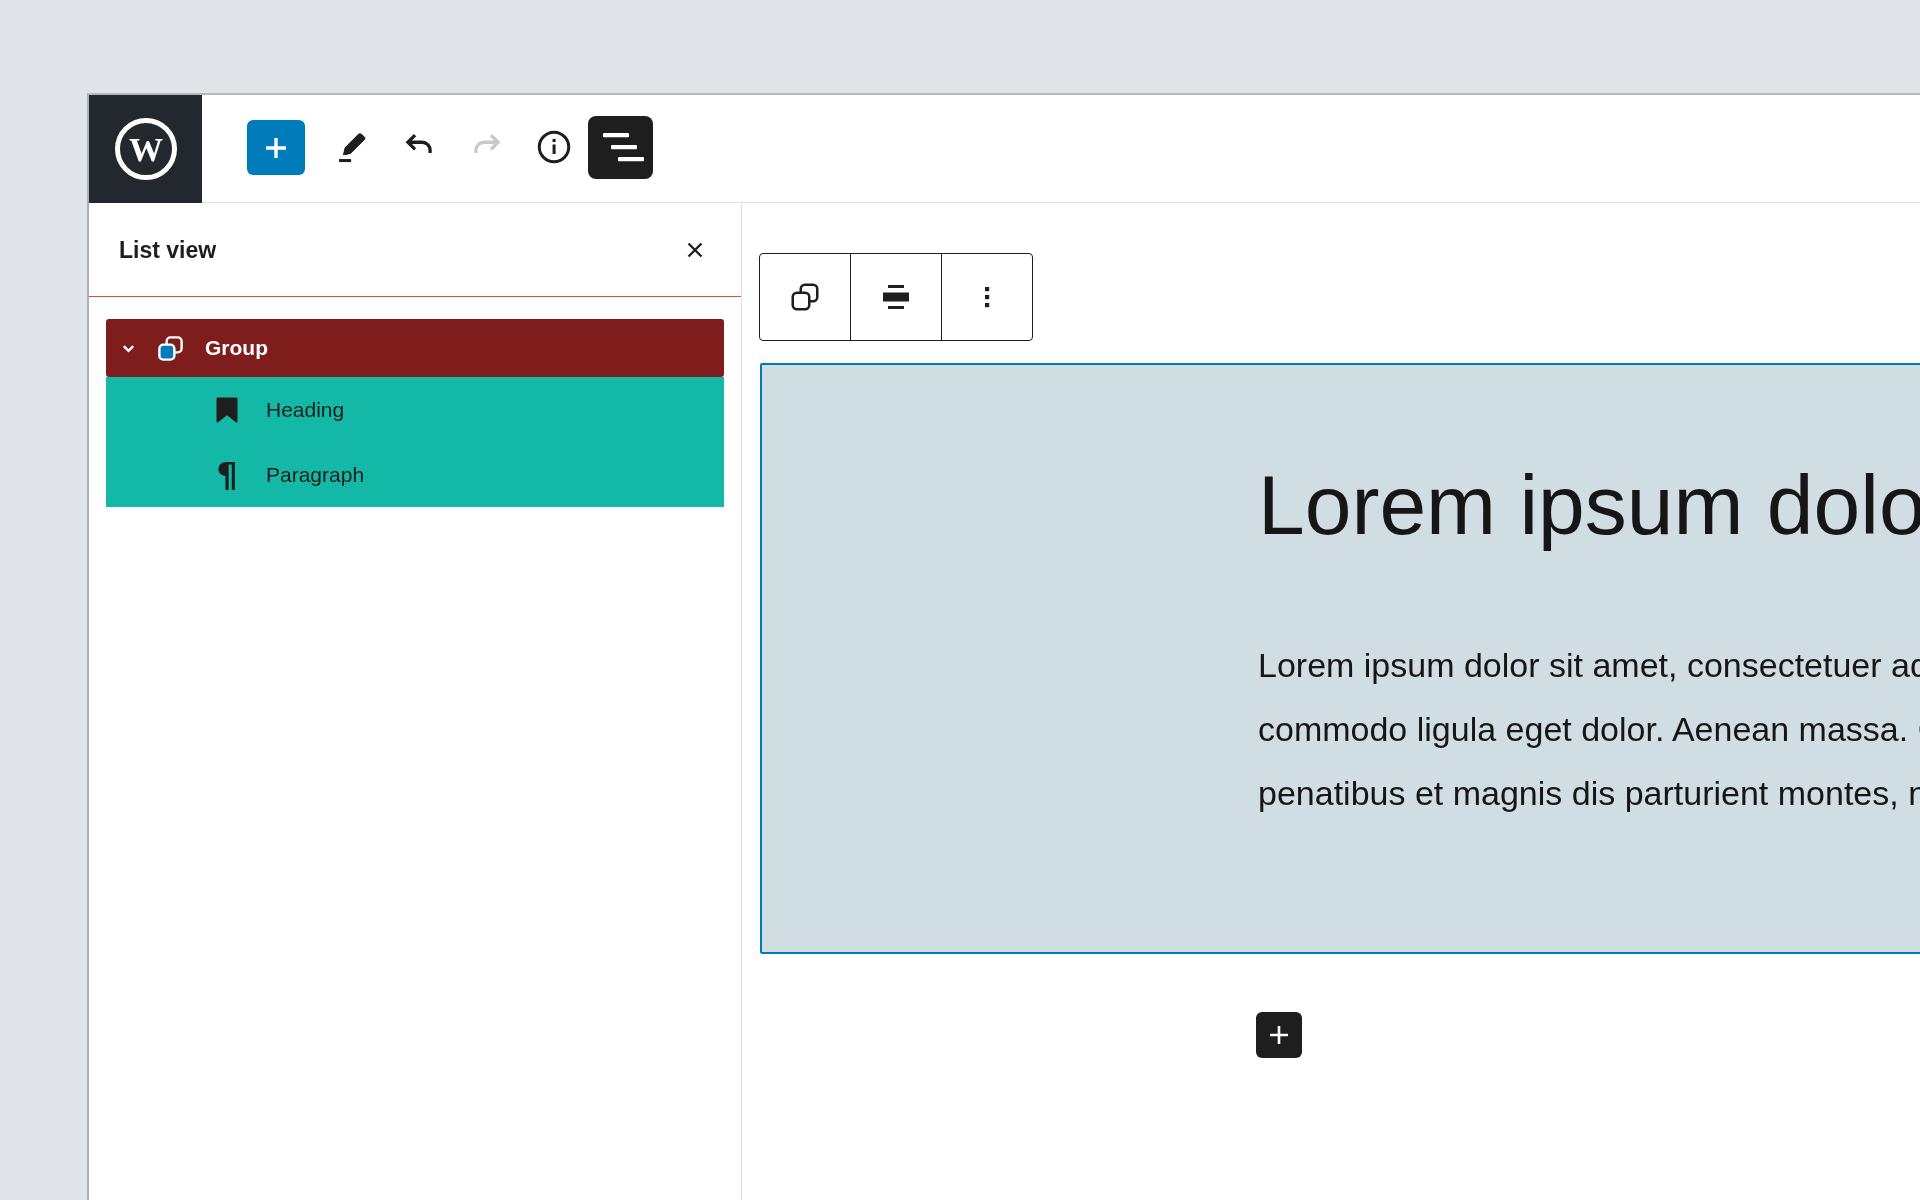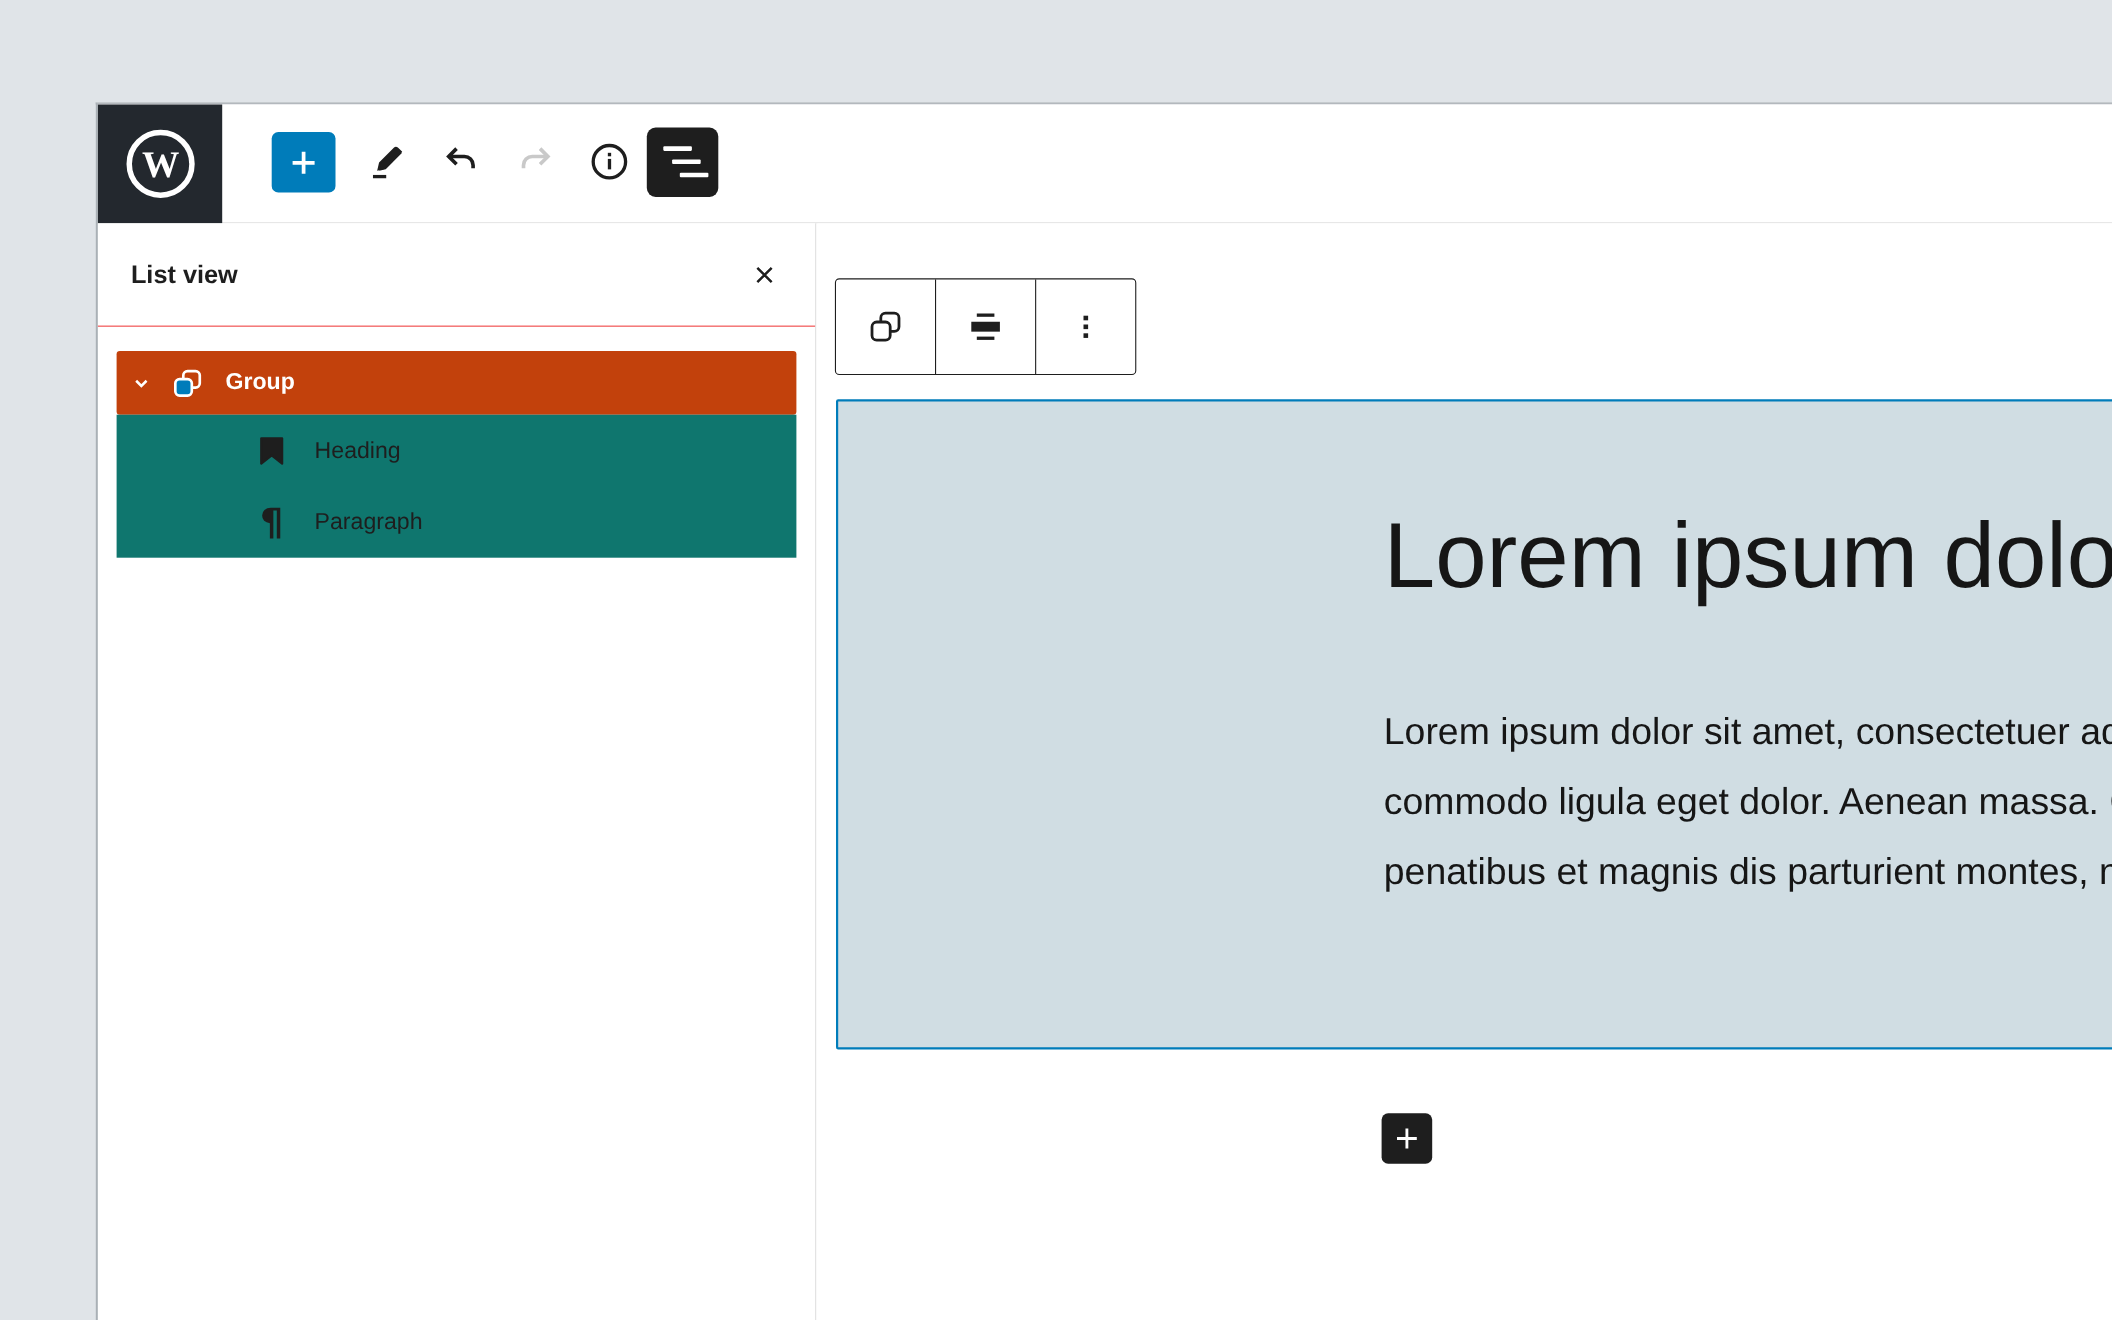--- a/index.html
+++ b/index.html
@@ -27,26 +27,26 @@
   .sidebar { position:absolute; left:0; top:108px; width:653px; bottom:0;
     background:#fff; border-right:1px solid #e0e0e0; }
   .panel-head { position:relative; height:94px; border-bottom:1px solid #ef4444; }
   .panel-title { position:absolute; left:30px; top:50%; transform:translateY(-50%);
     font-size:23px; font-weight:700; color:#1e1e1e; }
   .panel-close { position:absolute; right:24px; top:50%; transform:translateY(-50%);
     width:44px; height:44px; display:flex; align-items:center; justify-content:center;
     background:transparent; border:none; cursor:pointer; }
   .tree { padding:22px 17px 0 17px; }
   .row { display:flex; align-items:center; cursor:pointer; }
-  .row-group { height:58px; background:#c2410c; border-radius:3px; color:#fff;
+  .row-group { height:58px; background:#7f1d1d; border-radius:3px; color:#fff;
     padding-left:14px; }
   .row-group .chev { width:18px; display:flex; }
   .row-group .blkicon { margin-left:18px; display:flex; }
   .row-group .lbl { margin-left:20px; font-size:21px; font-weight:600; }
-  .children { background:#0f766e;padding-left:20px; }
+  .children { background:#14b8a6; }
   .row-child { height:65px; padding-left:106px; color:#1e1e1e; }
   .row-child .blkicon { width:30px; display:flex; justify-content:center; }
   .row-child .lbl { margin-left:24px; font-size:21px; font-weight:400; }
   .pilcrow { font-family:"DejaVu Sans", sans-serif; font-size:34px; font-weight:600;
     line-height:1; color:#1e1e1e; }
 
   
   .canvas { position:absolute; left:654px; top:108px; right:0; bottom:0;
     background:#fff; overflow:hidden; }
   .blocktoolbar { position:absolute; left:16px; top:50px; width:274px; height:88px;

